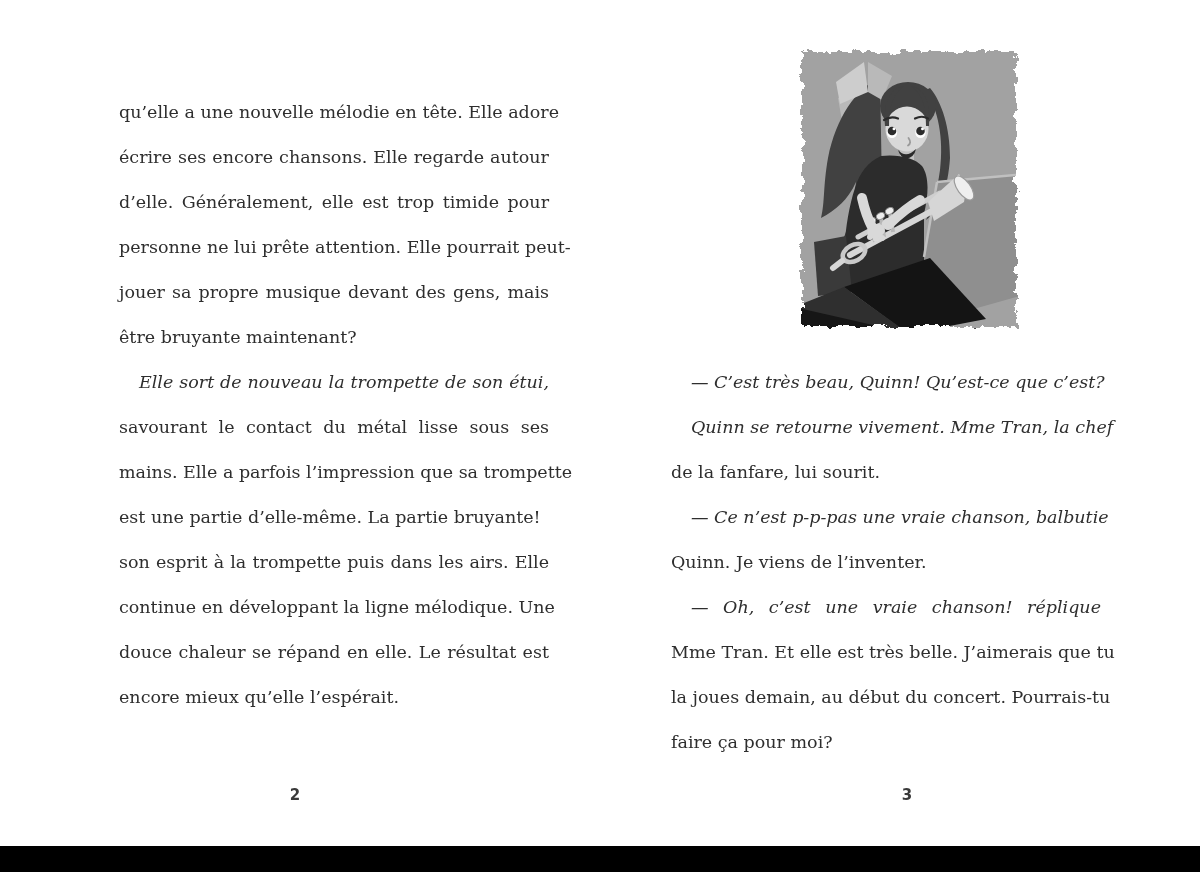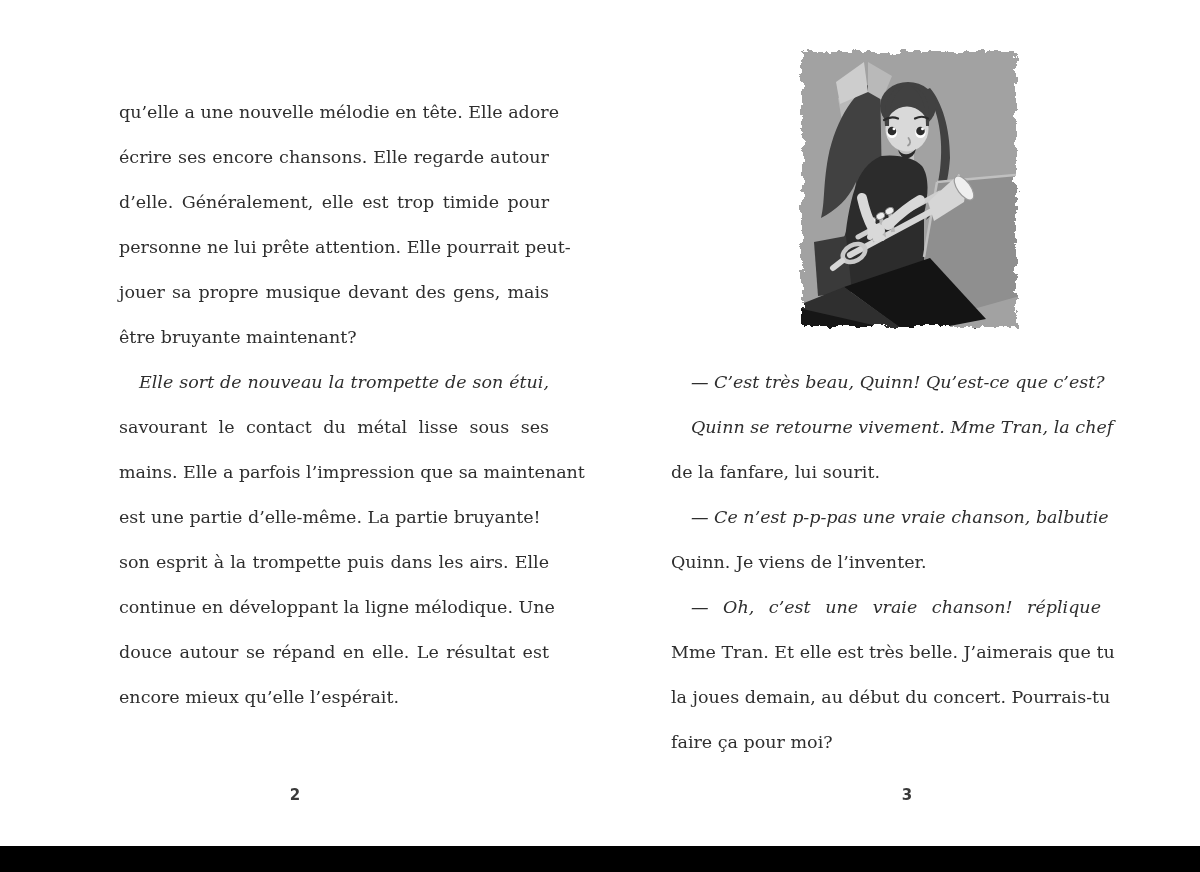--- a/index.html
+++ b/index.html
@@ -97,27 +97,27 @@
         <div class="line">qu’elle a une nouvelle mélodie en tête. Elle adore</div>
         <div class="line">écrire ses encore chansons. Elle regarde autour</div>
         <div class="line">d’elle. Généralement, elle est trop timide pour</div>
         <div class="line">personne ne lui prête attention. Elle pourrait peut-</div>
         <div class="line">jouer sa propre musique devant des gens, mais</div>
         <div class="line last">être bruyante maintenant?</div>
       </div>
       <div>
         <div class="line indent">Elle sort de nouveau la trompette de son étui,</div>
         <div class="line">savourant le contact du métal lisse sous ses</div>
-        <div class="line">mains. Elle a parfois l’impression que sa maintenant</div>
+        <div class="line">mains. Elle a parfois l’impression que sa trompette</div>
         <div class="line last">est une partie d’elle-même. La partie bruyante!</div>
       </div>
       <div>
         <div class="line">son esprit à la trompette puis dans les airs. Elle</div>
         <div class="line">continue en développant la ligne mélodique. Une</div>
-        <div class="line">douce autour se répand en elle. Le résultat est</div>
+        <div class="line">douce chaleur se répand en elle. Le résultat est</div>
         <div class="line last">encore mieux qu’elle l’espérait.</div>
       </div>
     </div>
 
   <div id="illustration-box">
     <svg width="258" height="318" viewBox="0 0 258 318">
       <defs>
         <filter id="rough" x="-25%" y="-25%" width="150%" height="150%">
           <feTurbulence type="fractalNoise" baseFrequency="0.11" numOctaves="4" seed="8" result="n"></feTurbulence>
           <feDisplacementMap in="SourceGraphic" in2="n" scale="12"></feDisplacementMap>

